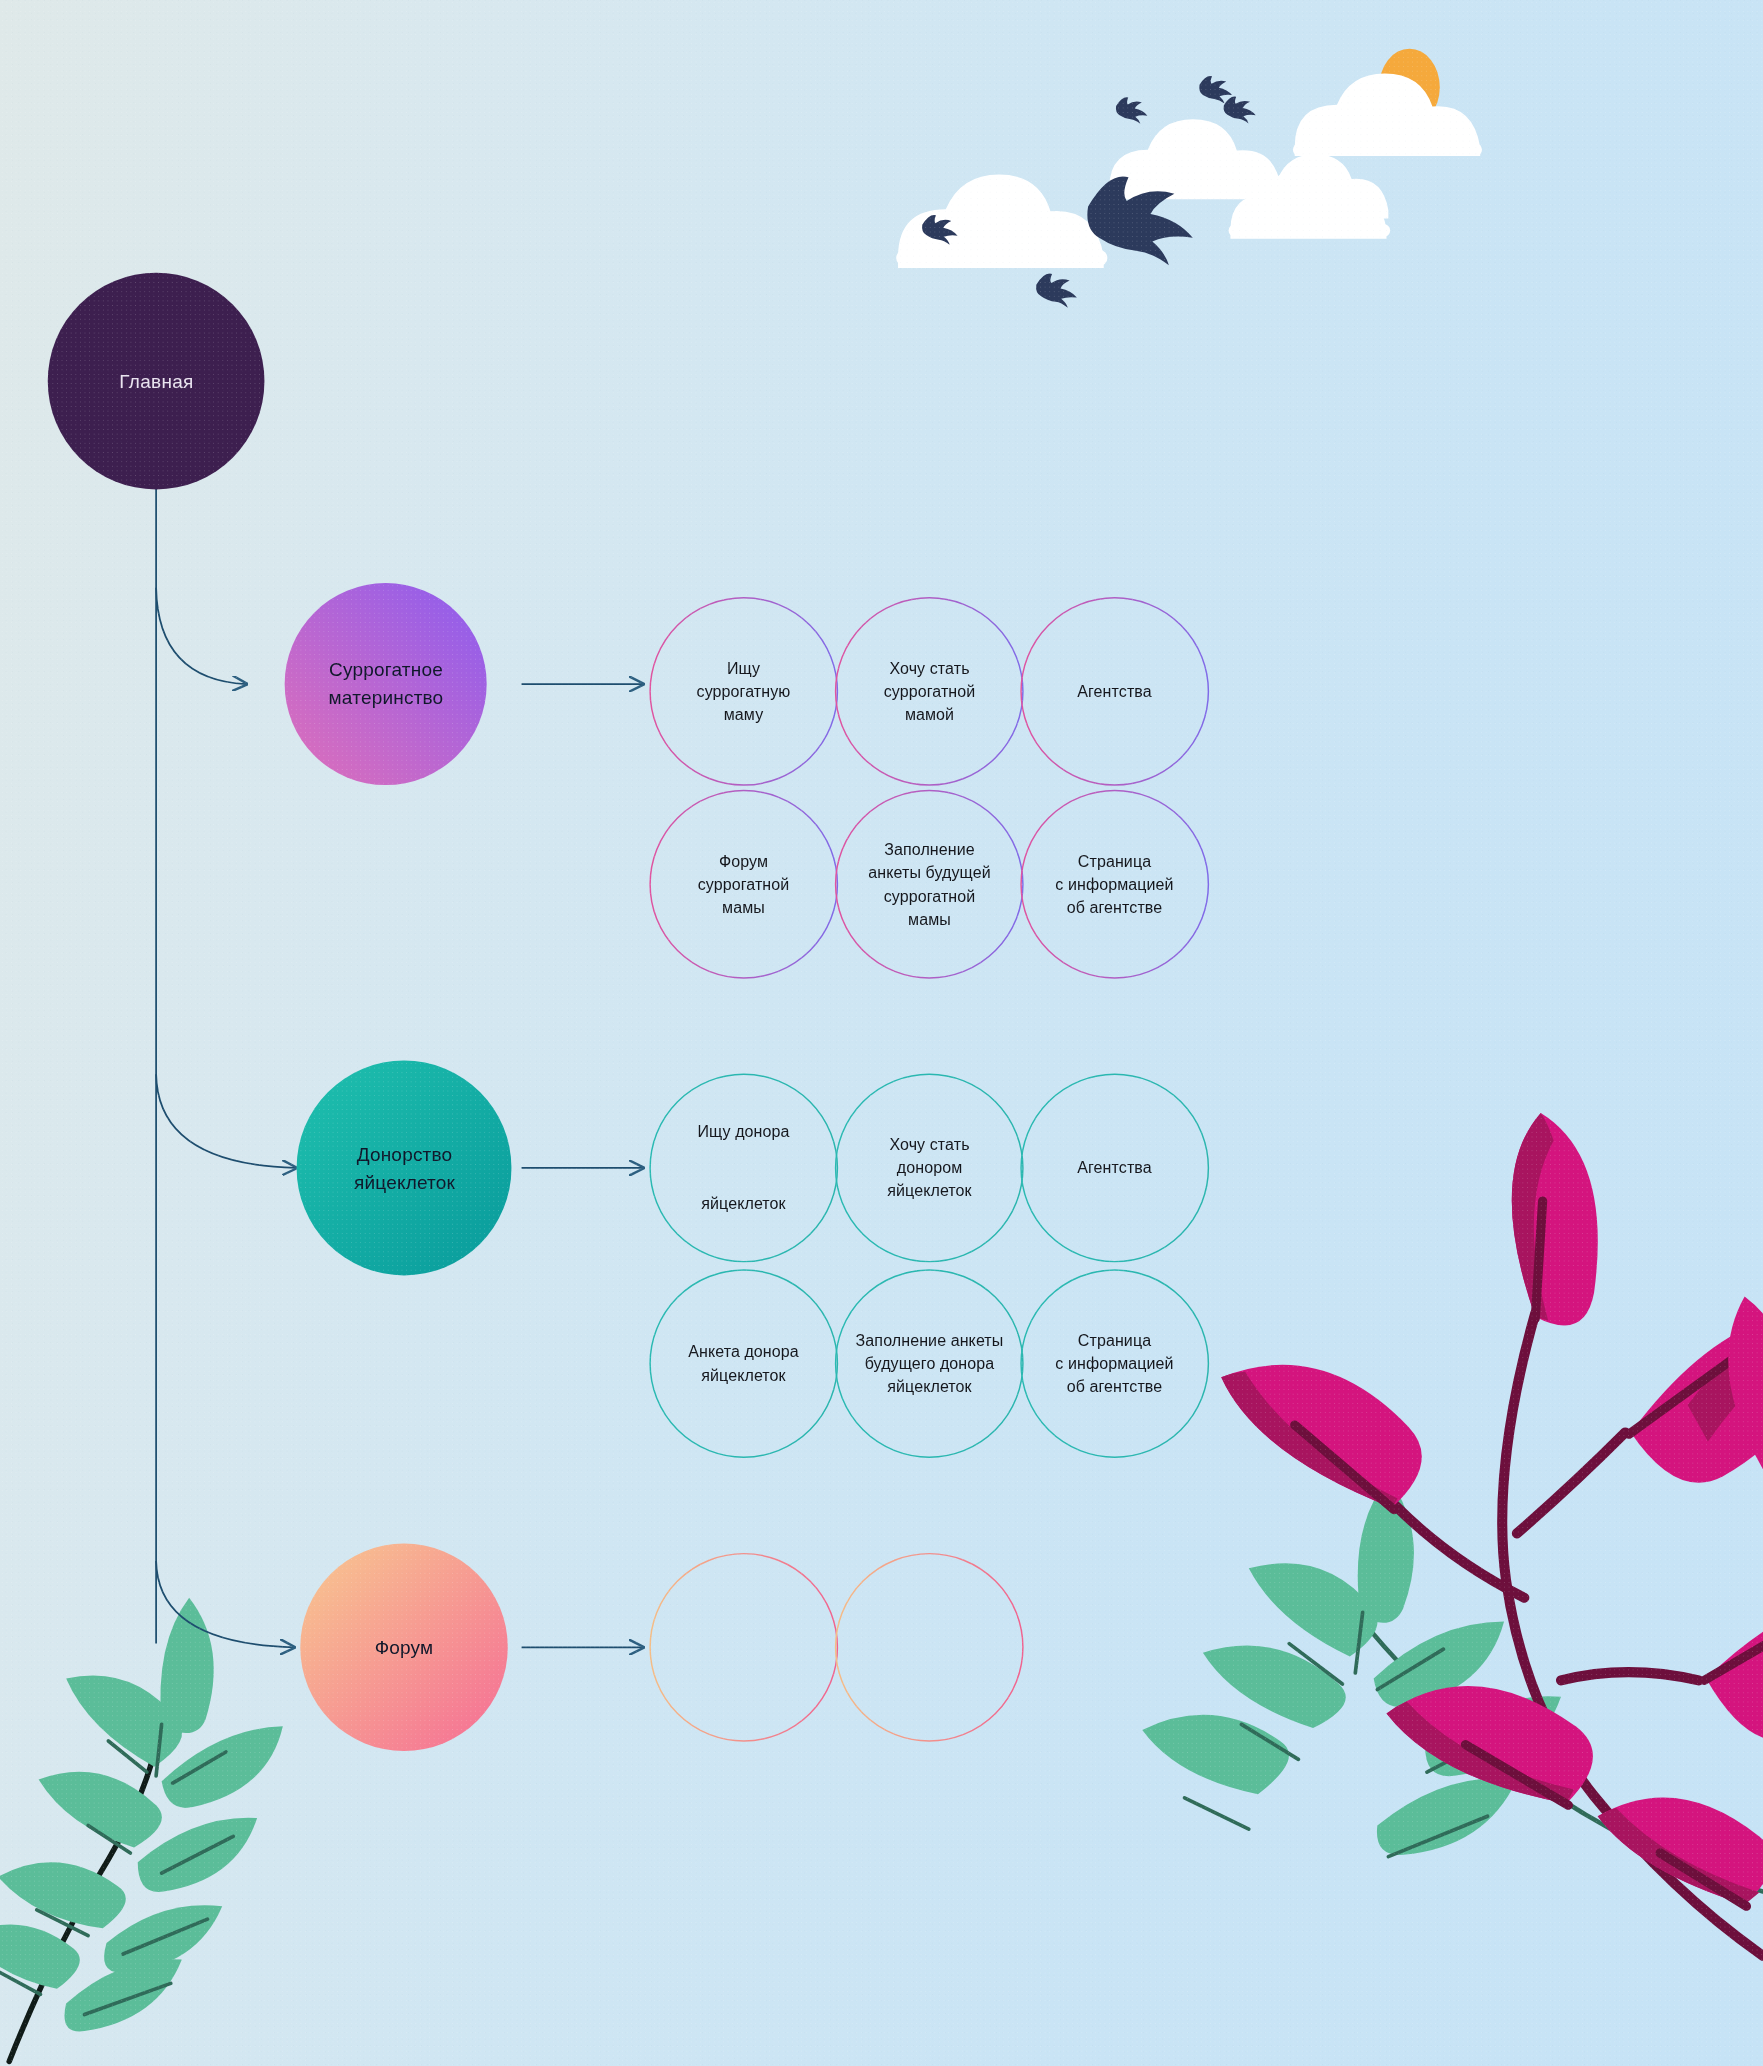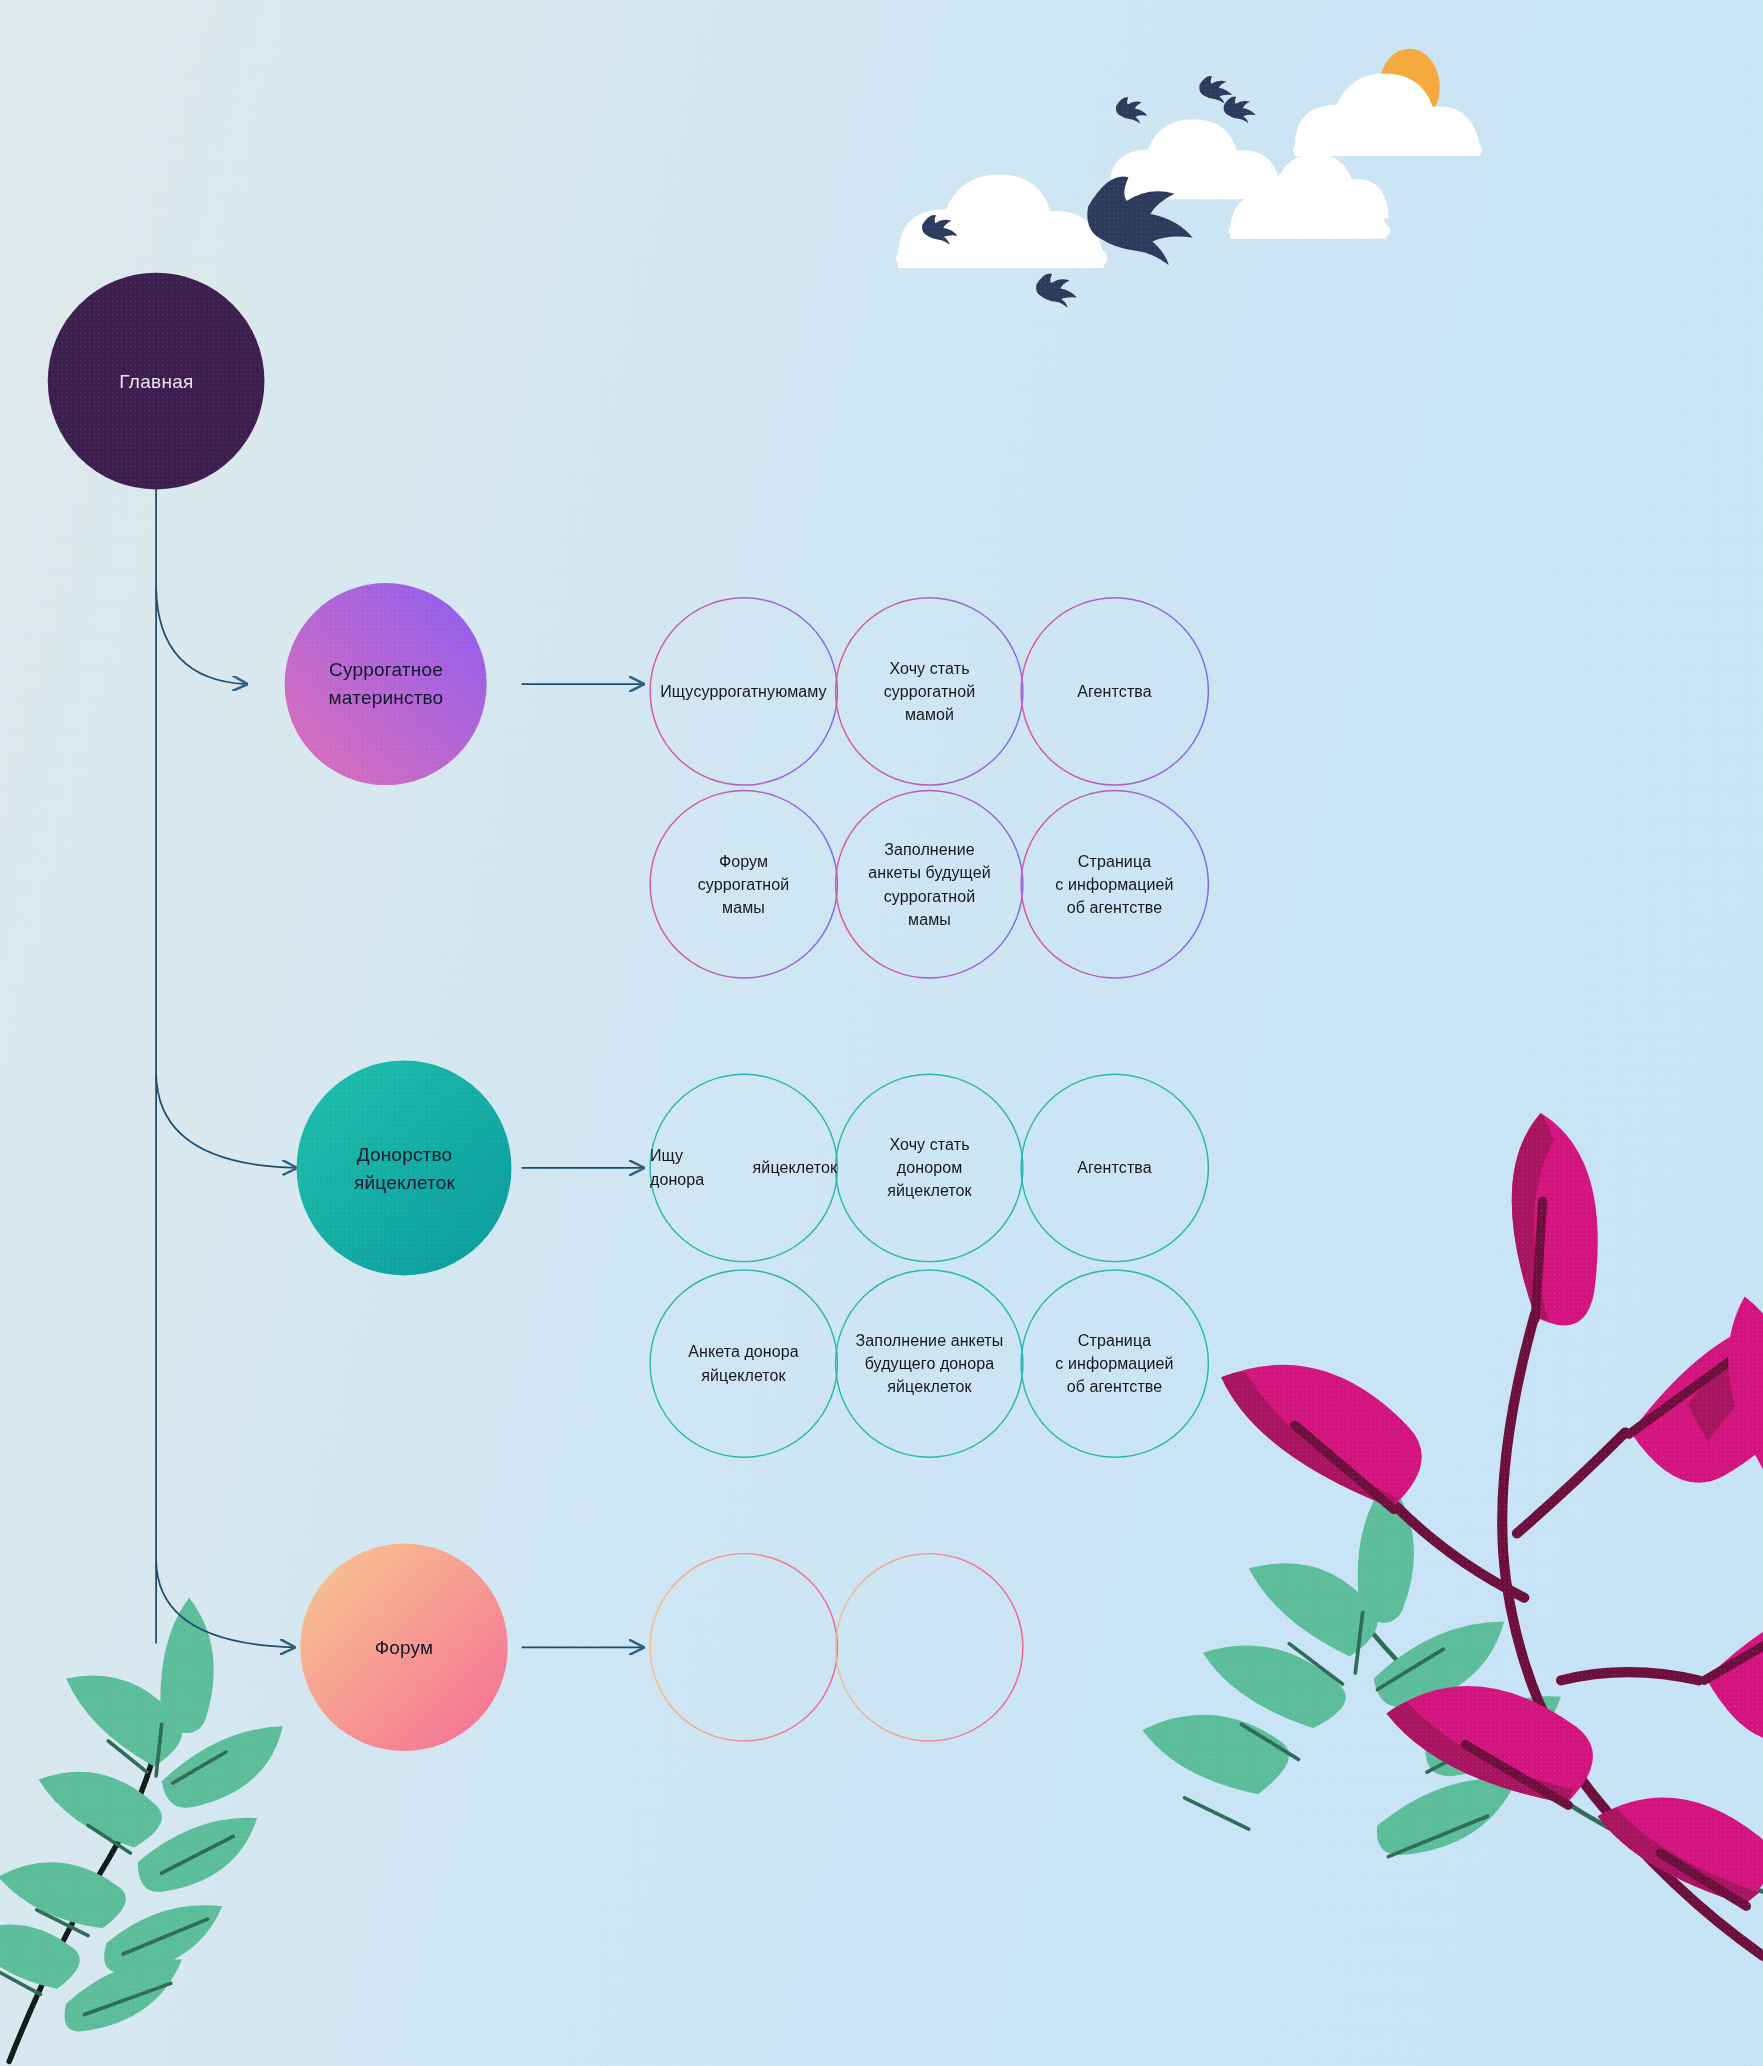--- a/index.html
+++ b/index.html
@@ -240,21 +240,21 @@
 
   <div class="hit node-label root-label" style="left:48px;top:273px;width:217px;height:217px;">
     <span>Главная</span>
   </div>
 
   <div class="hit node-label branch-label" style="left:285px;top:583px;width:202px;height:202px;flex-direction:column;">
     <span>Суррогатное</span>
     <span>материнство</span>
   </div>
 
-  <div class="hit node-label leaf-label" style="left:650px;top:598px;width:187px;height:187px;flex-direction:row;">
+  <div class="hit node-label leaf-label" style="left:650px;top:598px;width:187px;height:187px;flex-direction:column;">
     <span>Ищу</span>
     <span>суррогатную</span>
     <span>маму</span>
   </div>
   <div class="hit node-label leaf-label" style="left:836px;top:598px;width:187px;height:187px;flex-direction:column;">
     <span>Хочу стать</span>
     <span>суррогатной</span>
     <span>мамой</span>
   </div>
   <div class="hit node-label leaf-label" style="left:1021px;top:598px;width:187px;height:187px;">
@@ -275,21 +275,21 @@
     <span>Страница</span>
     <span>с информацией</span>
     <span>об агентстве</span>
   </div>
 
   <div class="hit node-label branch-label" style="left:297px;top:1061px;width:215px;height:215px;flex-direction:column;">
     <span>Донорство</span>
     <span>яйцеклеток</span>
   </div>
 
-  <div class="hit node-label leaf-label" style="left:650px;top:1074px;width:187px;height:187px;gap:48px;">
+  <div class="hit node-label leaf-label" style="left:650px;top:1074px;width:187px;height:187px;flex-direction:column;gap:48px;">
     <span>Ищу донора</span>
     <span>яйцеклеток</span>
   </div>
   <div class="hit node-label leaf-label" style="left:836px;top:1074px;width:187px;height:187px;flex-direction:column;">
     <span>Хочу стать</span>
     <span>донором</span>
     <span>яйцеклеток</span>
   </div>
   <div class="hit node-label leaf-label" style="left:1021px;top:1074px;width:187px;height:187px;">
     <span>Агентства</span>

